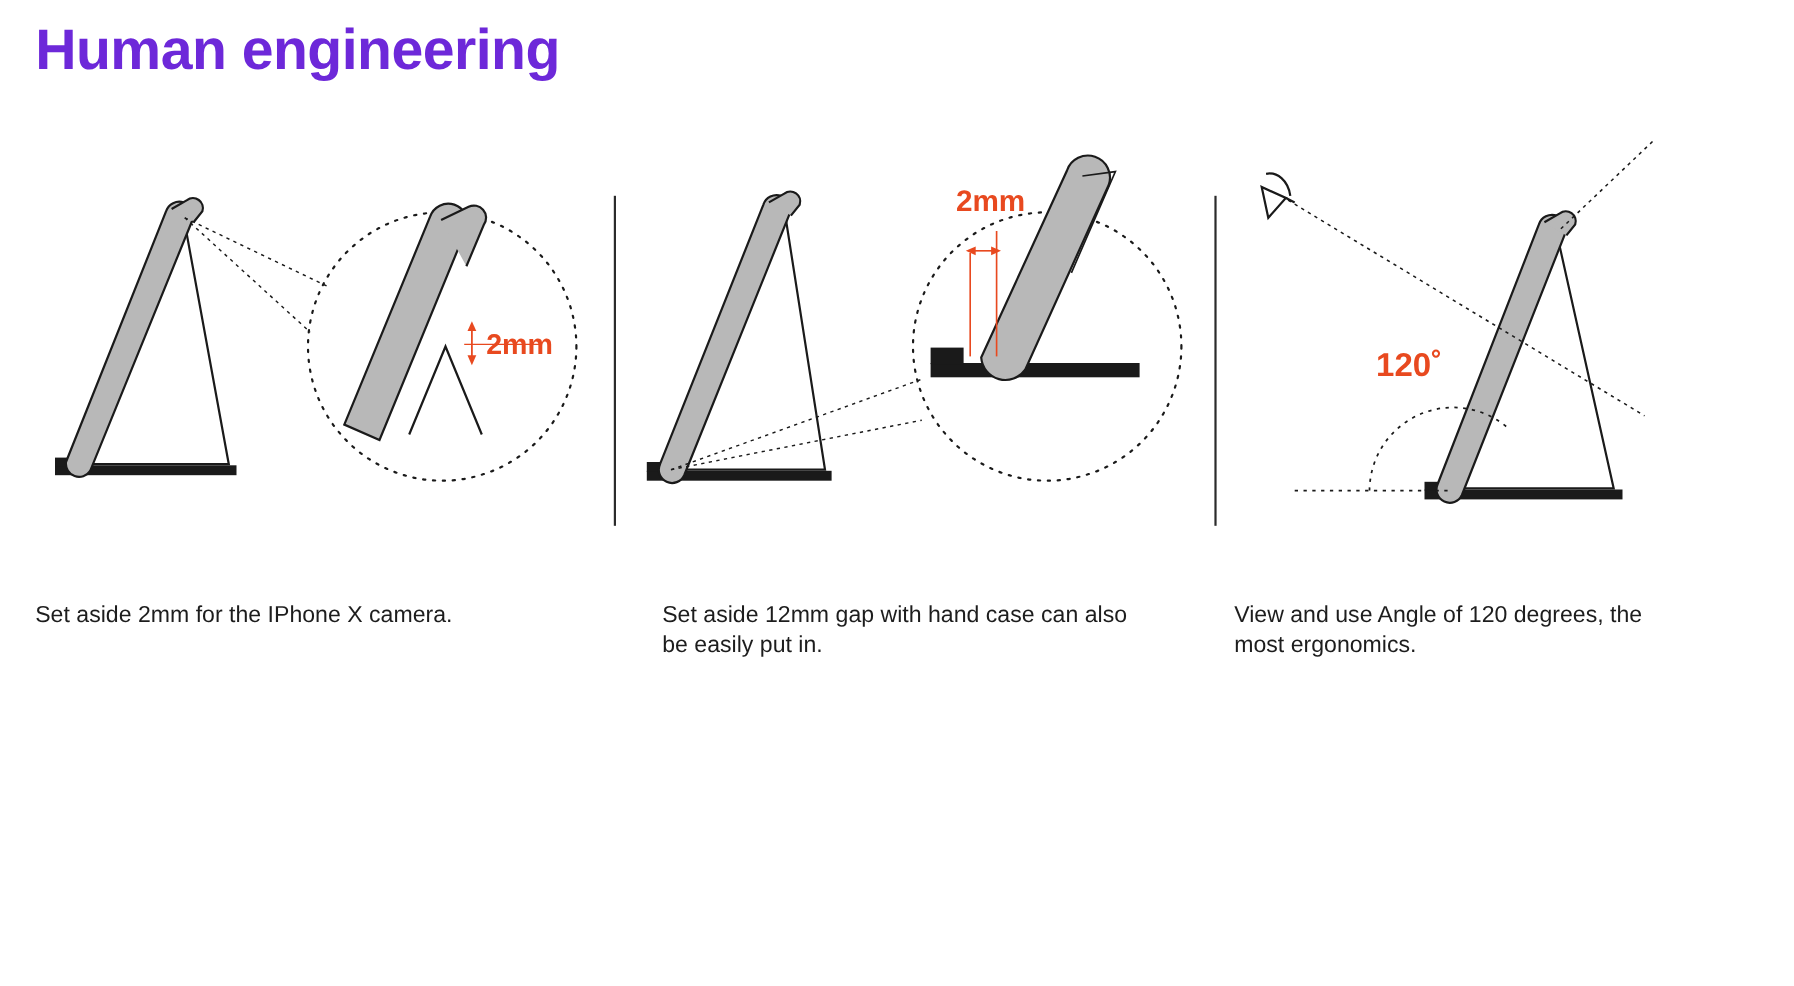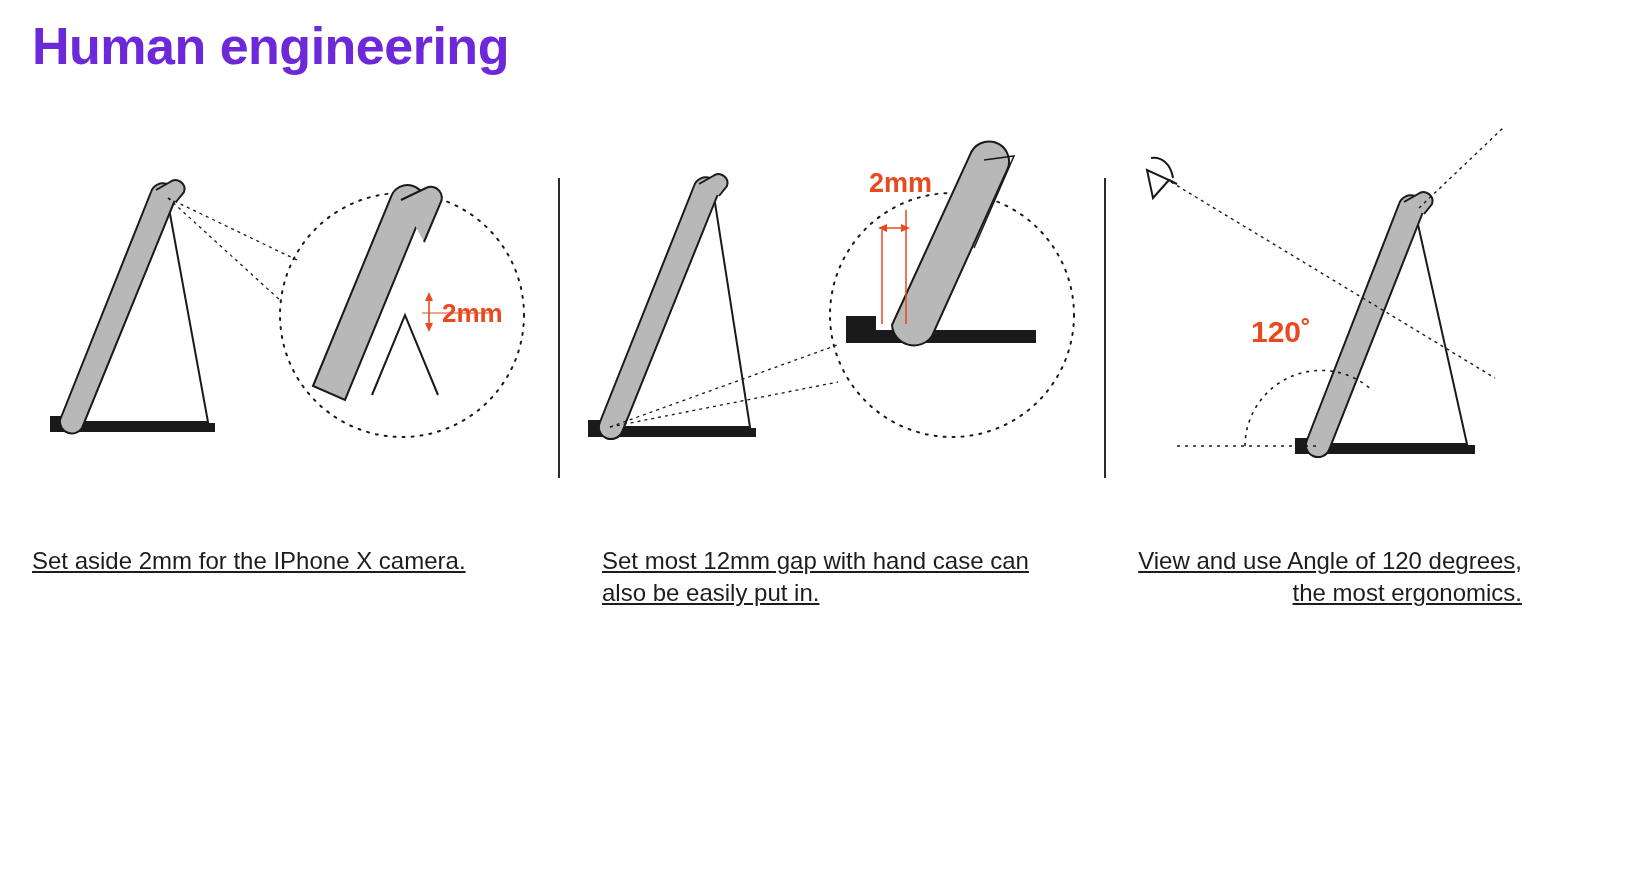--- a/index.html
+++ b/index.html
@@ -56,28 +56,27 @@
     top: 0;
   }
   .captions {
     position: absolute;
     left: 0;
     top: 545px;
     width: 1631px;
   }
   .caption {
     position: absolute;
-    font-size: 24px;
+    font-size: 21px;
     line-height: 1.35;
     color: #1d1d1d;
-    text-decoration: underline;
   }
   .caption-1 { left: 32px; top: 0; width: 480px; }
   .caption-2 { left: 602px; top: 0; width: 450px; }
-  .caption-3 { left: 1122px; top: 0; width: 400px; text-align: right; }
+  .caption-3 { left: 1122px; top: 0; width: 400px; }
 </style>
 </head>
 <body>
 
 <div id="page-title">Human engineering</div>
 
 <div class="panels">
 
   <div class="divider divider-1"></div>
   <div class="divider divider-2"></div>
@@ -179,15 +178,15 @@
         <path d="M150 326 A76 76 0 0 1 278 271" fill="none" stroke="#1a1a1a" stroke-width="1.6" stroke-dasharray="3,5"></path>
       </g>
       <text x="156" y="222" font-family="'Liberation Sans', sans-serif" font-size="30" font-weight="bold" fill="#e8491f">120˚</text>
     </svg>
   </div>
 
 </div>
 
 <div class="captions">
   <div class="caption caption-1">Set aside 2mm for the IPhone X camera.</div>
-  <div class="caption caption-2">Set most 12mm gap with hand case can also be easily put in.</div>
+  <div class="caption caption-2">Set aside 12mm gap with hand case can also be easily put in.</div>
   <div class="caption caption-3">View and use Angle of 120 degrees, the most ergonomics.</div>
 </div>
 
 </body></html>

